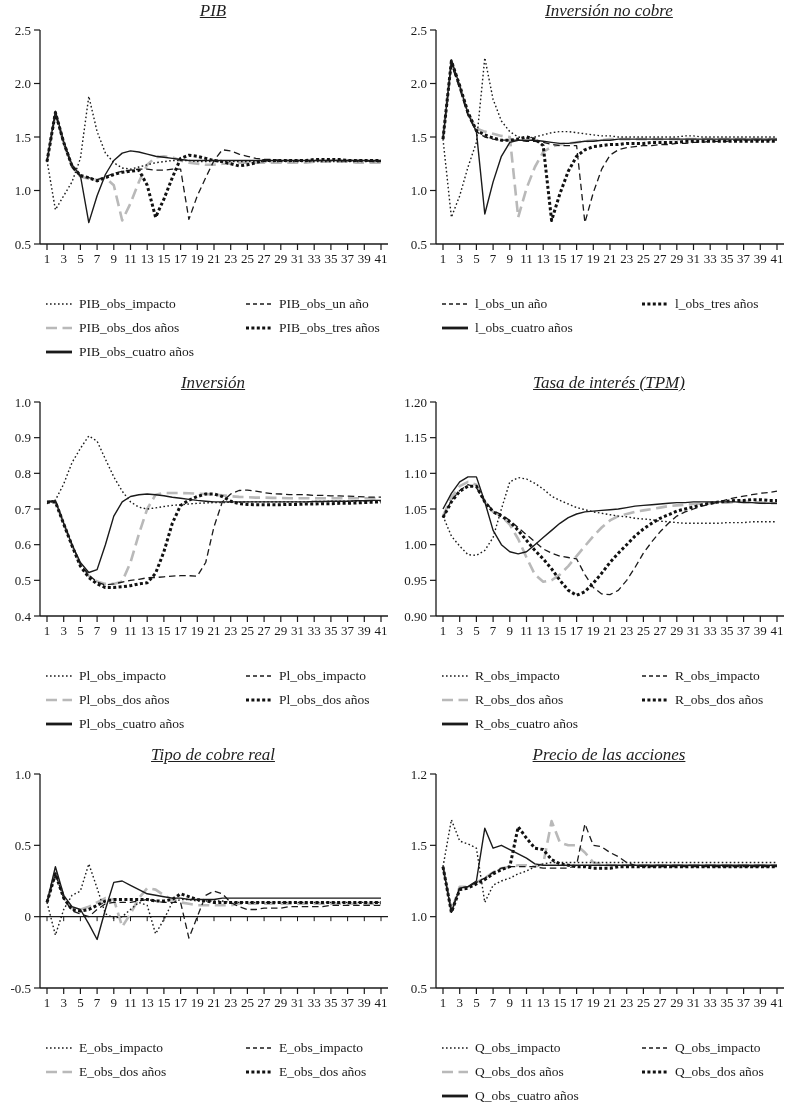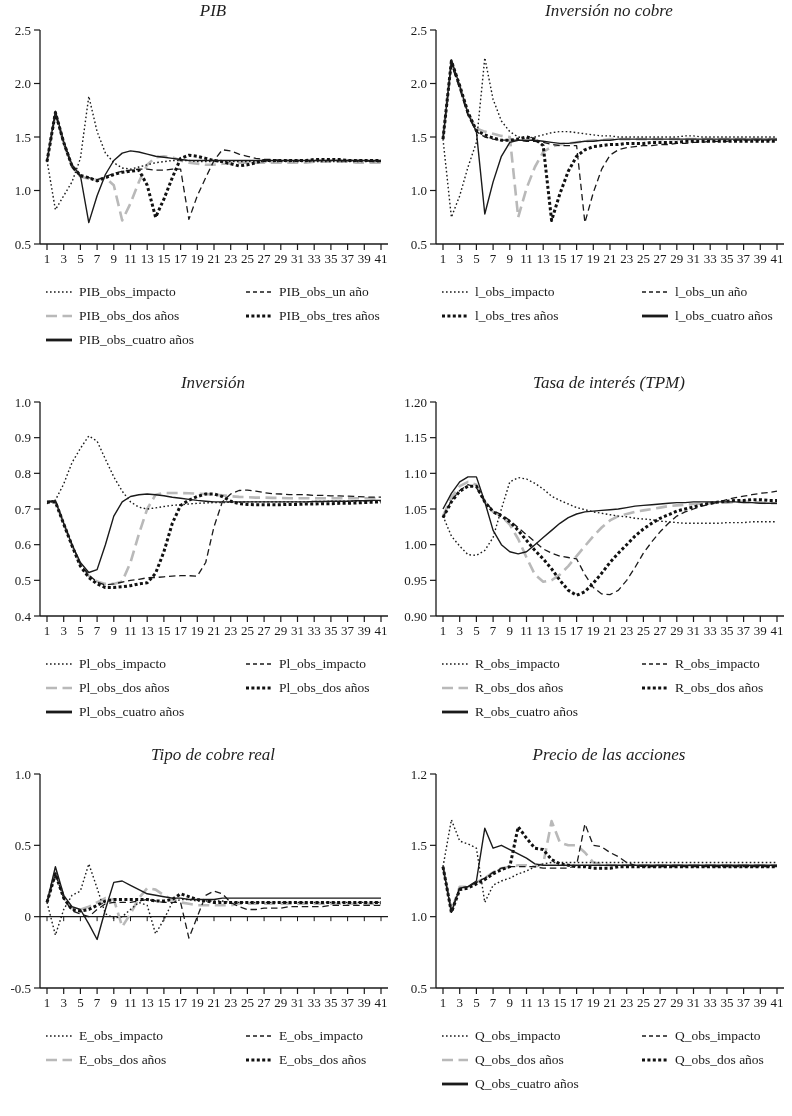--- a/index.html
+++ b/index.html
@@ -1,21 +1,21 @@
 <!DOCTYPE html>
 <html><head>
 <meta charset="utf-8">
 <style>
   html,body{margin:0;padding:0;}
   body{width:792px;height:1116px;background:#ffffff;font-family:"Liberation Serif",serif;color:#1a1a1a;overflow:hidden;}
   .grid{display:grid;grid-template-columns:396px 396px;grid-auto-rows:372px;}
   .cell{position:relative;overflow:hidden;}
-  .title{height:22px;line-height:22px;text-align:center;font-style:italic;font-size:17px;padding-left:30px;white-space:nowrap;color:#1f1f1f;}
+  .title{height:22px;line-height:22px;text-align:center;font-style:italic;font-size:17px;padding-left:30px;white-space:nowrap;color:#1f1f1f;text-decoration:underline;}
   svg.plot{display:block;}
-  .legend{display:grid;grid-template-columns:200px auto;row-gap:4px;padding-left:46px;margin-top:8px;font-size:13.5px;}
+  .legend{display:grid;grid-template-columns:200px auto;row-gap:4px;padding-left:46px;margin-top:20px;font-size:13.5px;}
   .li{display:flex;align-items:center;height:20px;white-space:nowrap;}
   .sw{margin-right:7px;flex:0 0 auto;}
   text{font-family:"Liberation Serif",serif;}
 </style>
 </head>
 <body>
 
 <div class="grid" id="grid">
   <div class="cell">
     <div class="title">PIB</div>
@@ -171,26 +171,20 @@
         <text x="364.3" y="241" text-anchor="middle" font-size="13" fill="#1a1a1a">39</text>
         <line x1="381" y1="222" x2="381" y2="228" stroke="#1a1a1a" stroke-width="1.2"></line>
         <text x="381" y="241" text-anchor="middle" font-size="13" fill="#1a1a1a">41</text>
         <polyline points="47.0,117.1 55.4,40.1 63.7,64.7 72.0,91.5 80.4,106.4 88.8,109.6 97.1,111.8 105.4,113.9 113.8,115.0 122.2,195.3 130.5,166.4 138.9,145.0 147.2,130.0 155.6,124.6 163.9,122.5 172.3,121.4 180.6,120.4 188.9,119.3 197.3,118.2 205.7,118.2 214.0,117.1 222.3,117.1 230.7,117.1 239.0,117.1 247.4,117.1 255.8,117.1 264.1,117.1 272.5,117.1 280.8,117.1 289.1,117.1 297.5,117.1 305.9,117.1 314.2,117.1 322.6,117.1 330.9,117.1 339.3,117.1 347.6,117.1 355.9,117.1 364.3,117.1 372.6,117.1 381.0,117.1" fill="none" stroke="#b9b9b9" stroke-width="2.6" stroke-linecap="butt" stroke-linejoin="round" stroke-dasharray="11 5.5"></polyline>
         <polyline points="47.0,117.1 55.4,195.3 63.7,173.8 72.0,145.0 80.4,120.4 88.8,35.8 97.1,77.5 105.4,99.0 113.8,109.6 122.2,115.0 130.5,116.1 138.9,115.0 147.2,112.9 155.6,110.7 163.9,109.6 172.3,109.6 180.6,110.7 188.9,111.8 197.3,112.9 205.7,113.9 214.0,113.9 222.3,115.0 230.7,115.0 239.0,115.0 247.4,115.0 255.8,115.0 264.1,115.0 272.5,115.0 280.8,115.0 289.1,113.9 297.5,113.9 305.9,115.0 314.2,115.0 322.6,115.0 330.9,115.0 339.3,115.0 347.6,115.0 355.9,115.0 364.3,115.0 372.6,115.0 381.0,115.0" fill="none" stroke="#1a1a1a" stroke-width="1.4" stroke-linecap="butt" stroke-linejoin="round" stroke-dasharray="1.6 2.4"></polyline>
         <polyline points="47.0,117.1 55.4,42.2 63.7,66.8 72.0,93.6 80.4,109.6 88.8,115.0 97.1,117.1 105.4,118.2 113.8,118.2 122.2,118.2 130.5,119.3 138.9,119.3 147.2,120.4 155.6,122.5 163.9,123.6 172.3,123.6 180.6,123.6 188.9,200.6 197.3,170.6 205.7,147.1 214.0,133.2 222.3,127.8 230.7,125.7 239.0,124.6 247.4,123.6 255.8,123.6 264.1,122.5 272.5,122.5 280.8,121.4 289.1,121.4 297.5,120.4 305.9,120.4 314.2,119.3 322.6,119.3 330.9,119.3 339.3,118.2 347.6,118.2 355.9,118.2 364.3,118.2 372.6,118.2 381.0,118.2" fill="none" stroke="#1a1a1a" stroke-width="1.3" stroke-linecap="butt" stroke-linejoin="round" stroke-dasharray="6.5 3.8"></polyline>
         <polyline points="47.0,117.1 55.4,39.0 63.7,63.6 72.0,90.4 80.4,108.6 88.8,112.9 97.1,116.1 105.4,118.2 113.8,118.2 122.2,117.1 130.5,115.0 138.9,117.1 147.2,123.6 155.6,198.5 163.9,171.7 172.3,149.2 180.6,134.3 188.9,127.8 197.3,124.6 205.7,123.6 214.0,122.5 222.3,122.5 230.7,121.4 239.0,121.4 247.4,121.4 255.8,120.4 264.1,120.4 272.5,120.4 280.8,120.4 289.1,119.3 297.5,119.3 305.9,119.3 314.2,119.3 322.6,119.3 330.9,119.3 339.3,119.3 347.6,119.3 355.9,119.3 364.3,119.3 372.6,119.3 381.0,119.3" fill="none" stroke="#111111" stroke-width="3" stroke-linecap="butt" stroke-linejoin="round" stroke-dasharray="3 2.4"></polyline>
         <polyline points="47.0,116.1 55.4,38.0 63.7,63.6 72.0,91.5 80.4,109.6 88.8,192.0 97.1,159.9 105.4,134.3 113.8,120.4 122.2,118.2 130.5,118.2 138.9,118.2 147.2,119.3 155.6,120.4 163.9,121.4 172.3,121.4 180.6,120.4 188.9,119.3 197.3,119.3 205.7,118.2 214.0,118.2 222.3,117.1 230.7,117.1 239.0,117.1 247.4,117.1 255.8,117.1 264.1,117.1 272.5,117.1 280.8,117.1 289.1,117.1 297.5,117.1 305.9,117.1 314.2,117.1 322.6,117.1 330.9,117.1 339.3,117.1 347.6,117.1 355.9,117.1 364.3,117.1 372.6,117.1 381.0,117.1" fill="none" stroke="#1a1a1a" stroke-width="1.4" stroke-linecap="butt" stroke-linejoin="round"></polyline>
       </svg>
     <div class="legend">
-        <span class="li">
-          <svg width="26" height="10" class="sw">
-            <line x1="0" y1="5" x2="26" y2="5" stroke="#1a1a1a" stroke-width="1.4" stroke-dasharray="1.6 2.4"></line>
-          </svg>
-          <span>l_obs_impacto</span>
-        </span>
         <span class="li">
           <svg width="26" height="10" class="sw">
             <line x1="0" y1="5" x2="26" y2="5" stroke="#1a1a1a" stroke-width="1.3" stroke-dasharray="4 3"></line>
           </svg>
           <span>l_obs_un año</span>
         </span>
         <span class="li">
           <svg width="26" height="10" class="sw">
             <line x1="0" y1="5" x2="26" y2="5" stroke="#111111" stroke-width="3" stroke-dasharray="3 2.4"></line>
           </svg>

